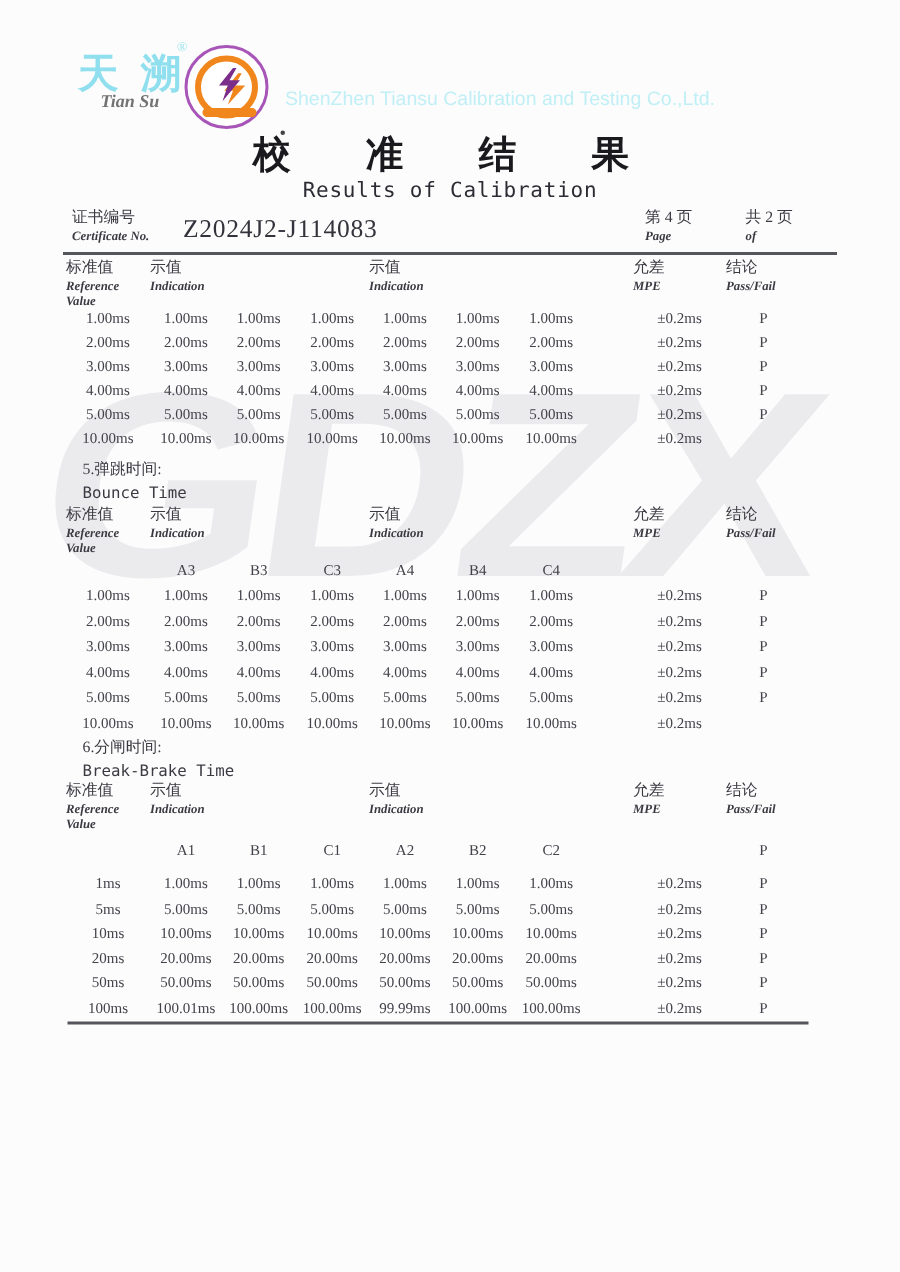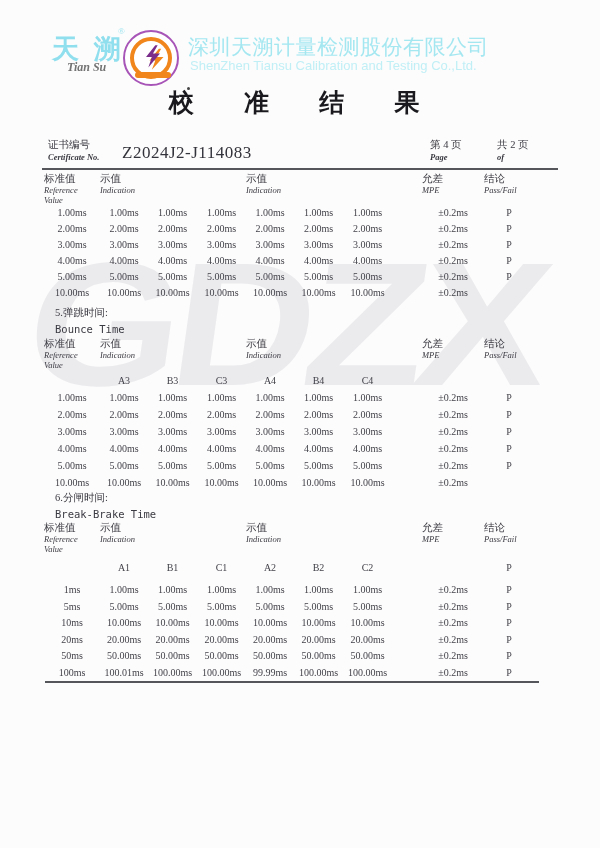--- a/index.html
+++ b/index.html
@@ -40,21 +40,21 @@
   .page-cn{position:absolute;left:430px;top:138px;}
   .of-cn{position:absolute;left:497px;top:138px;}
   .rule{position:absolute;background:#55555c;}
   .rule1{left:42px;top:168px;width:516px;height:2px;}
   .rule2{left:45px;top:681px;width:494px;height:2px;}
   
   .thead{position:absolute;left:44px;display:grid;
          grid-template-columns:56px 146px 146px 30px 62px 50px;}
   .hcell{text-align:left;}
   .hcn{font-size:10.5px;line-height:13px;color:#3a3a42;}
-  .hen{font-size:8.5px;line-height:10px;font-weight:normal;font-style:italic;color:#3a3a42;}
+  .hen{font-size:8.5px;line-height:10px;font-weight:bold;font-style:italic;color:#3a3a42;}
   .rows{position:absolute;left:44px;}
   .trow{display:grid;grid-template-columns:56px 48px 49px 49px 48px 49px 49px 30px 62px 50px;}
   .cell{text-align:center;font-size:10px;color:#42424a;overflow:visible;white-space:nowrap;}
   .rows-t1 .trow{height:16px;line-height:16px;}
   .rows-t2 .trow{height:17px;line-height:17px;}
   .rows-t3 .trow{height:16.5px;line-height:16.5px;}
   .tsub{position:absolute;left:44px;height:16px;line-height:16px;}
   .section-cn{position:absolute;left:55px;font-size:10.5px;color:#3a3a42;}
   .section-en{position:absolute;left:55px;font-size:10.5px;color:#3a3a42;
          font-family:"DejaVu Sans Mono",monospace;}
@@ -74,25 +74,25 @@
 
     <div class="badge">
       <div class="badge-inner"></div>
       <svg class="badge-bolt" viewBox="0 0 24 24">
         <path d="M15 3 L7 13 H12 L9 21 L19 10 H13 L17 3 Z" fill="#f0861c" transform="translate(2,2)"></path>
         <path d="M14 2 L6 12 H11 L8 21 L18 9 H12 L16 2 Z" fill="#7b2d8b"></path>
       </svg>
       <div class="badge-band"></div>
     </div>
 
-    <div class="company-cn">深圳天溯计量检测股份有限公司</div>
     <div class="company-en">ShenZhen Tiansu Calibration and Testing Co.,Ltd.</div>
 
     <div class="ink-dot"></div>
     <div class="title-cn">校 准 结 果</div>
+    <div class="title-en">Results of Calibration</div>
 
     <div class="cert-label">
       <div class="lbl-cn">证书编号</div>
       <div class="lbl-en">Certificate No.</div>
     </div>
     <div class="cert-no">Z2024J2-J114083</div>
     <div class="page-cn">
       <div class="lbl-cn">第 4 页</div>
       <div class="lbl-en">Page</div>
     </div>

